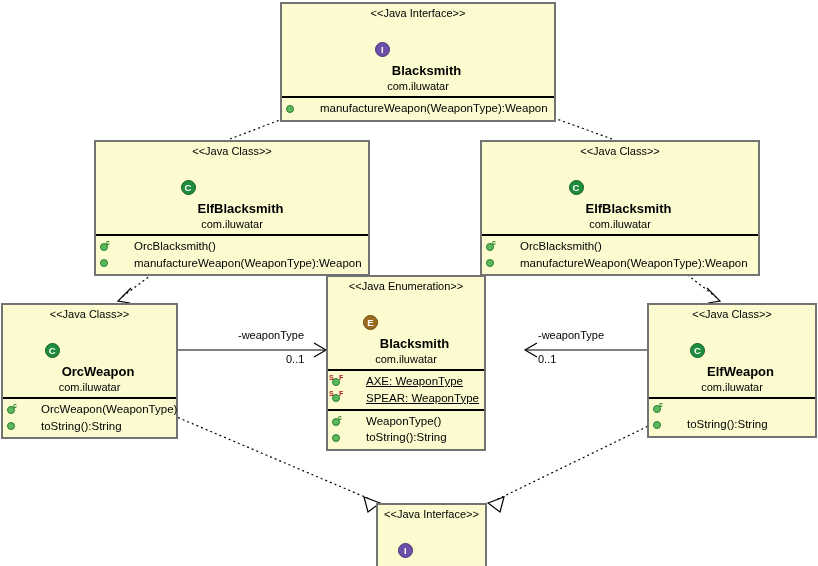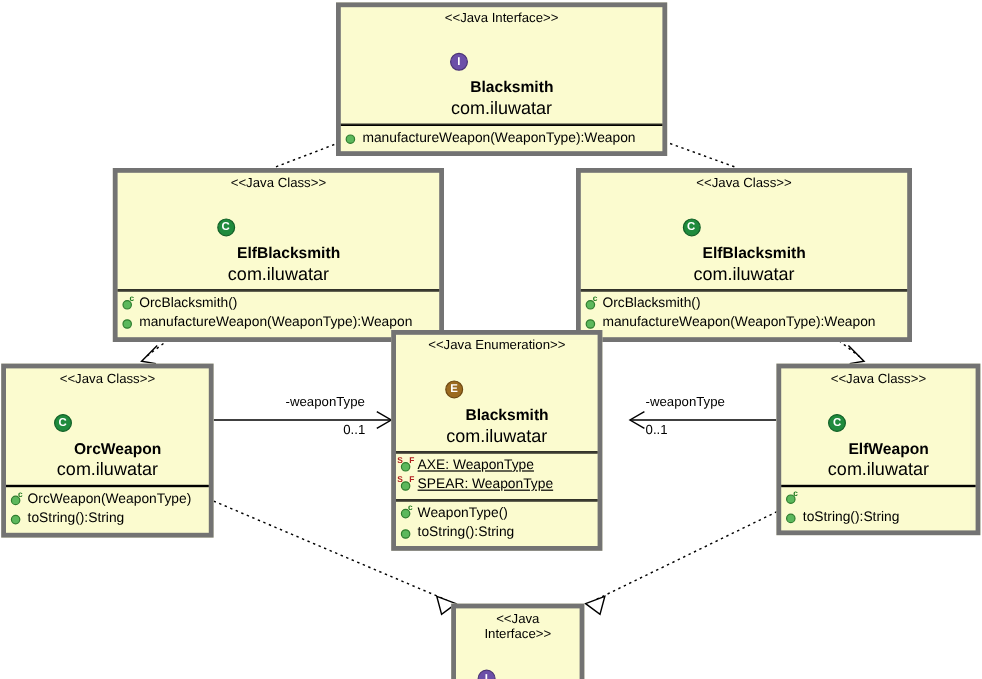--- a/index.html
+++ b/index.html
@@ -14,21 +14,21 @@
     background: #ffffff;
     font-family: "Liberation Sans", sans-serif;
     overflow: hidden;
   }
 
   
   .umlbox {
     position: absolute;
     box-sizing: border-box;
     background: #fbfbcf;
-    border: 4px solid #737373;
+    border: 2px solid #737373;
     font-size: 11px;
     color: #000000;
   }
   .hdr {
     padding: 3px 6px 4px 6px;
     text-align: center;
     line-height: 1.15;
   }
   .stereo {
     font-size: 11px;
@@ -41,35 +41,35 @@
     gap: 2px;
     margin-top: 1px;
     margin-bottom: 1px;
   }
   .cname {
     font-weight: bold;
     font-size: 13px;
     margin-top: 43px;
   }
   .pkg {
-    font-size: 15px;
+    font-size: 11px;
   }
   .sep {
     border-top: 1px solid #000000;
     height: 2px;
     box-sizing: border-box;
     border-bottom: 1px solid #000000;
   }
   .members {
     padding: 2px 0 3px 0;
   }
   .member {
     display: flex;
     align-items: center;
-    gap: 1px;
+    gap: 21px;
     padding: 1px 4px 1px 3px;
     font-size: 11.5px;
     white-space: nowrap;
     line-height: 1.25;
   }
   .member .txt.static {
     text-decoration: underline;
   }
   .empty-compartment {
     height: 5px;
@@ -292,21 +292,21 @@
       </div>
       <div class="member">
         <span class="micon">
             <span class="dot"></span>
           </span>
         <span class="txt">toString():String</span>
       </div>
     </div>
   </div>
 
-  <div class="umlbox" style="left:326px; top:275px; width:176px;">
+  <div class="umlbox" style="left:326px; top:275px; width:160px;">
     <div class="hdr">
       <div class="stereo">&lt;&lt;Java Enumeration&gt;&gt;</div>
       <div class="namerow">
         <span class="ticon enum">E</span>
         <span class="cname">Blacksmith</span>
       </div>
       <div class="pkg">com.iluwatar</div>
     </div>
     <div class="sep"></div>
     <div class="members">

